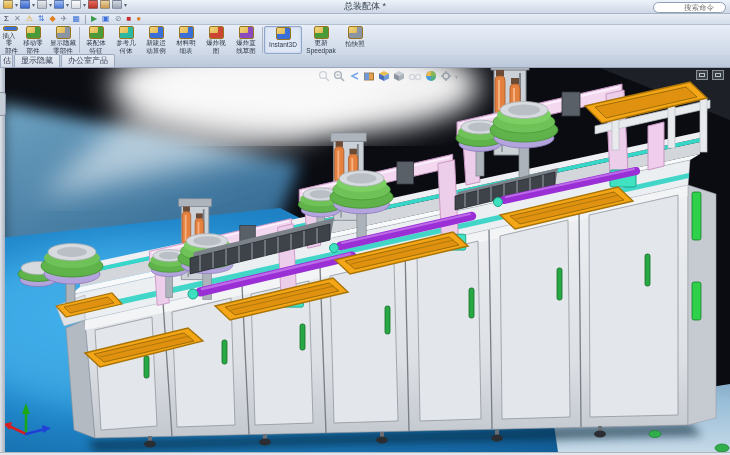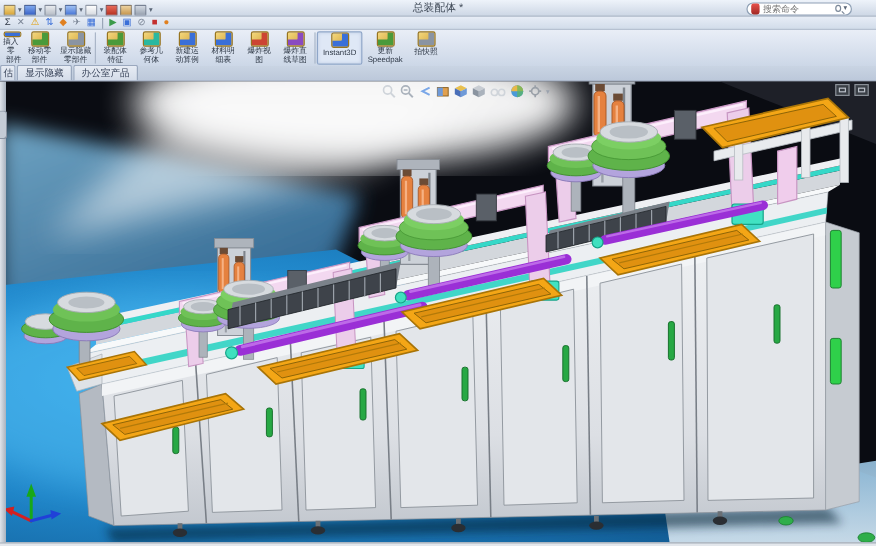--- a/index.html
+++ b/index.html
@@ -3,31 +3,31 @@
 <meta charset="utf-8">
 <style>
   * { margin:0; padding:0; box-sizing:border-box; }
   html,body { width:730px; height:455px; overflow:hidden;
     font-family:"Liberation Sans","DejaVu Sans",sans-serif; background:#cfd8e4; }
   .page { position:relative; width:730px; height:455px; }
 
   
   .titlebar { position:absolute; left:0; top:0; width:730px; height:14px;
     background:linear-gradient(#eef3fa,#cdd7e5); border-bottom:1px solid #a9b4c4;
-    display:flex; align-items:flex-end; }
+    display:flex; align-items:flex-start; }
   .qat { display:flex; align-items:center; gap:2px; padding-left:3px; }
   .qico { width:10px; height:9px; border-radius:1px; border:1px solid rgba(90,100,120,.55); }
   .qi-open{background:linear-gradient(#f4d98a,#d9a63c);} .qi-save{background:linear-gradient(#7fa8ee,#3a64c8);}
   .qi-print{background:linear-gradient(#e8ebef,#b9bfc8);} .qi-undo{background:linear-gradient(#9fc0f2,#4a78d8);}
   .qi-select{background:linear-gradient(#fdfdfd,#d8dce2);} .qi-rebuild{background:linear-gradient(#e86a5a,#b83424);}
   .qi-fileprop{background:linear-gradient(#ecd2a0,#c89850);} .qi-options{background:linear-gradient(#d3d9e2,#9aa4b2);}
   .caret { font-size:6px; color:#5a6576; line-height:1; }
   .wtitle { position:absolute; left:0; right:0; text-align:center; font-size:9px; color:#3c4654; pointer-events:none; }
-  .search { position:absolute; right:20px; top:1.5px; width:88px; height:11px; background:#fff;
-    border:1px solid #8fa0b5; border-radius:6px; display:flex; align-items:center; padding:0 3px; }
+  .search { position:absolute; right:4px; top:1.5px; width:73px; height:11px; background:#fff;
+    border:1px solid #8fa0b5; border-radius:6px; display:flex; align-items:center; padding:0 3px;gap:24px; }
   .search input { border:none; outline:none; width:60px; font-size:7.5px; color:#8a94a2; background:transparent; }
   .mag { width:6px; height:6px; border:1.2px solid #7a8798; border-radius:50%; position:relative; margin-right:2px; }
   .mag::after{ content:""; position:absolute; left:4.5px; top:4.5px; width:3px; height:1.2px; background:#7a8798; transform:rotate(45deg);}
   .appico { width:9px; height:9px; background:linear-gradient(#e8504a,#a02824); border-radius:2px; margin-right:3px; }
 
   
   .tb2 { position:absolute; left:0; top:14px; width:730px; height:11px;
     background:linear-gradient(#e7edf6,#d2dcea); border-bottom:1px solid #b6c1d1;
     display:flex; align-items:center; gap:5px; padding-left:4px; font-size:8px; }
   .tb2 span { line-height:1; cursor:default; }

